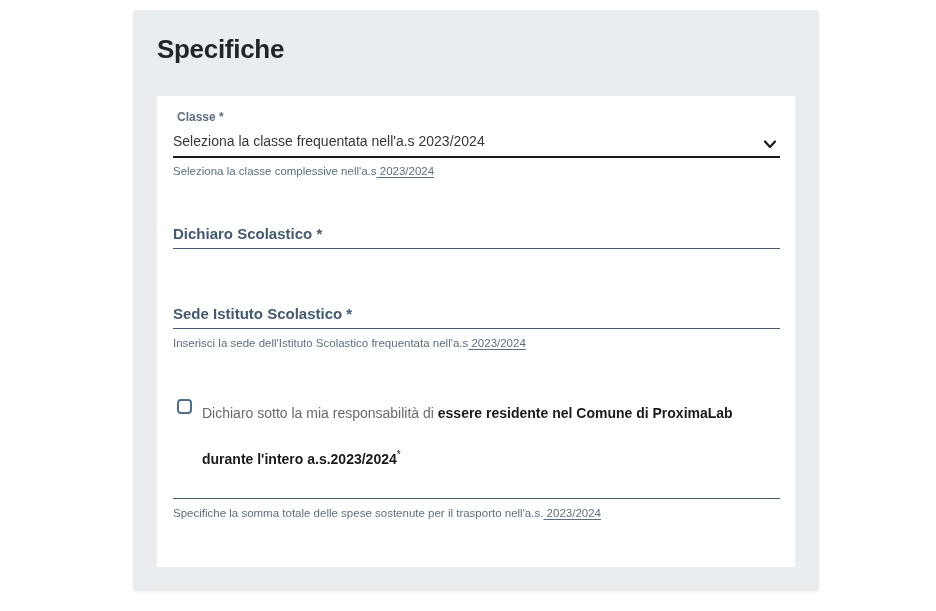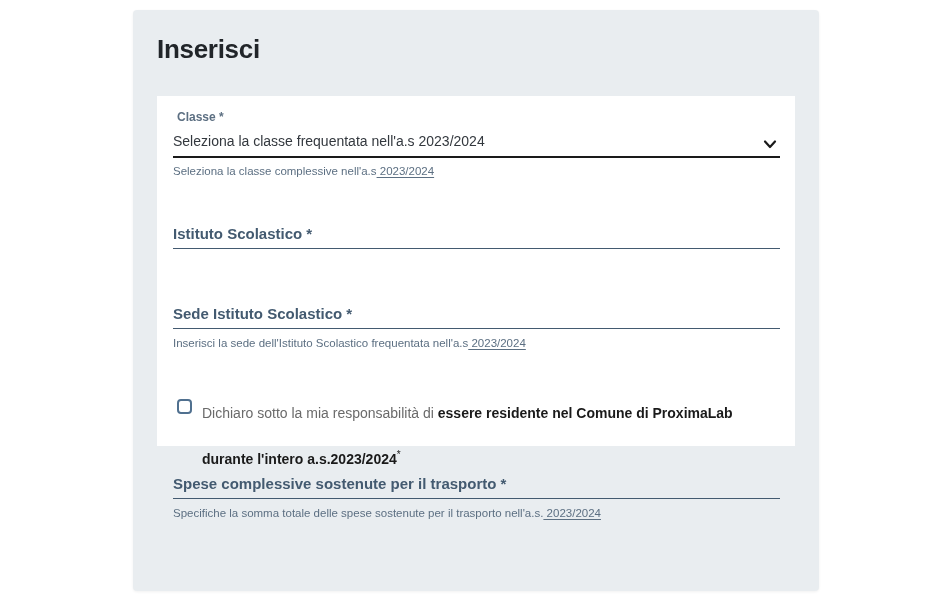--- a/index.html
+++ b/index.html
@@ -10,21 +10,21 @@
     position:absolute; left:133px; top:10px; width:686px; height:581px;
     background:#e9edf0; border-radius:4px;
     box-shadow:0 1px 3px rgba(0,0,0,0.06);
   }
   .panel-title {
     position:absolute; left:24px; top:22px;
     font-size:26px; line-height:34px; font-weight:700;
     color:#212529; letter-spacing:-0.3px;
   }
   .card {
-    position:absolute; left:24px; top:86px; width:638px; height:350px;
+    position:absolute; left:24px; top:86px; width:638px; height:471px;
     background:#ffffff;
   }
   .field { position:absolute; left:16px; width:607px; }
 
   .label-small {
     display:block; position:absolute; left:4px; top:14px;
     font-size:12px; line-height:14px; font-weight:600; color:#5c6f82;
   }
   .select-box {
     position:absolute; left:0; top:34px; width:100%; height:28px;
@@ -69,55 +69,54 @@
     position:absolute; left:29px; top:0; width:560px;
     font-size:14px; line-height:42px; color:#6a6a6a;
   }
   .check-text .bold { font-weight:700; color:#1a1a1a; }
   .check-text .asterisk { font-size:10px; vertical-align:super; color:#1a1a1a; }
 </style>
 </head>
 <body>
 
 <section class="panel">
-  <h1 class="panel-title">Inserisci</h1>
+  <h1 class="panel-title">Specifiche</h1>
 
   <div class="card">
 
     <div class="field g-classe">
       <label class="label-small">Classe *</label>
       <div class="select-box">
         <select>
           <option>Seleziona la classe frequentata nell'a.s 2023/2024</option>
         </select>
         <span class="chevron">
           <svg width="16" height="16" viewBox="0 0 16 16">
             <polyline points="3,5.5 8,11 13,5.5" fill="none" stroke="#1a1a1a" stroke-width="2.2" stroke-linecap="round" stroke-linejoin="round"></polyline>
           </svg>
         </span>
       </div>
       <div class="helper"><span>Seleziona la classe complessive nell'a.s</span><a class="helper-link"> 2023/2024</a></div>
     </div>
 
     <div class="field g-istituto">
       <input class="text-input" type="text" style="">
-      <label class="field-label">Istituto Scolastico *</label>
+      <label class="field-label">Dichiaro Scolastico *</label>
     </div>
 
     <div class="field g-sede">
       <input class="text-input" type="text" style="">
       <label class="field-label">Sede Istituto Scolastico *</label>
       <div class="helper"><span>Inserisci la sede dell'Istituto Scolastico frequentata nell'a.s</span><a class="helper-link"> 2023/2024</a></div>
     </div>
 
     <div class="field g-check">
       <input type="checkbox" class="checkbox" style="">
       <div class="check-text"><span>Dichiaro sotto la mia responsabilità di </span><span class="bold">essere residente nel Comune di ProximaLab durante l'intero a.s.2023/2024</span><span class="asterisk">*</span></div>
     </div>
 
     <div class="field g-spese">
       <input class="text-input" type="text" style="">
-      <label class="field-label">Spese complessive sostenute per il trasporto *</label>
       <div class="helper"><span>Specifiche la somma totale delle spese sostenute per il trasporto nell'a.s.</span><a class="helper-link"> 2023/2024</a></div>
     </div>
 
   </div>
 </section>
 
 </body></html>

